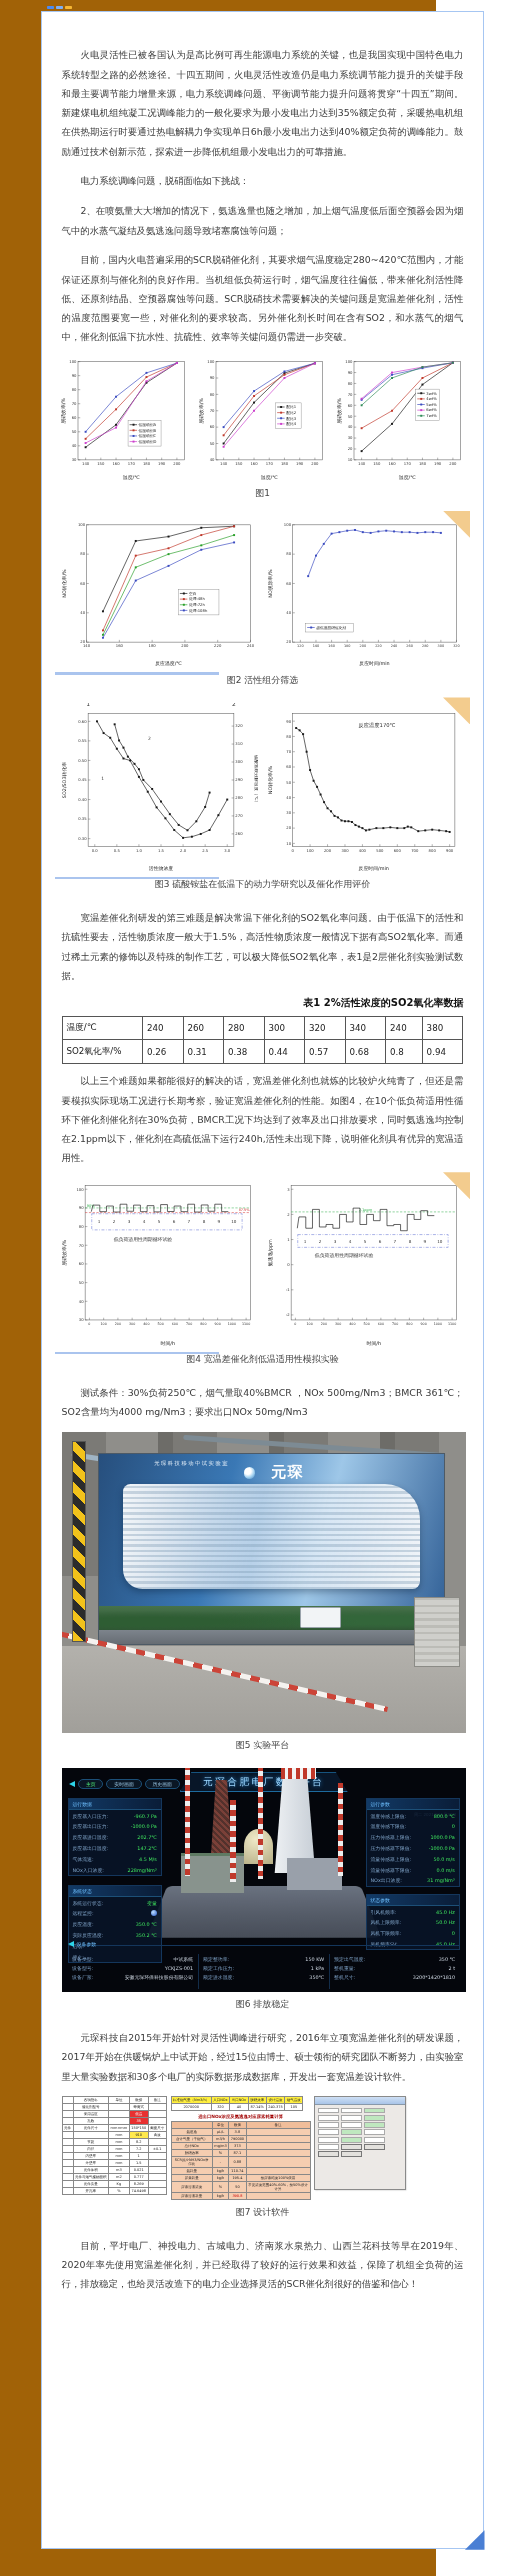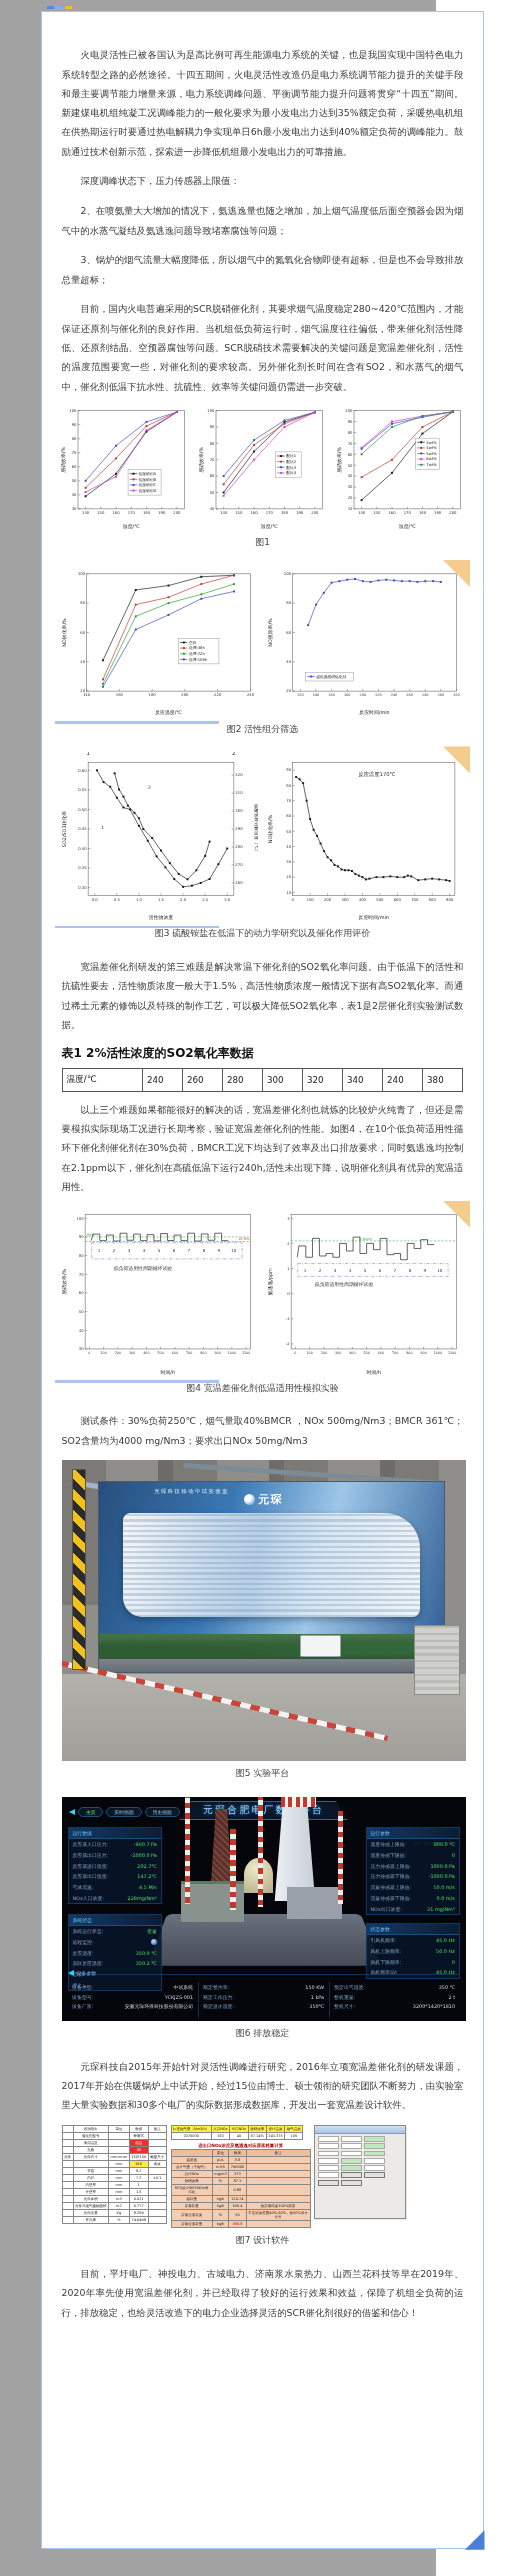--- a/index.html
+++ b/index.html
@@ -1,24 +1,24 @@
 <!DOCTYPE html>
 <html style="--border-col: #a6c6f2;font-size:12px"><head>
 <meta charset="utf-8">
 <style>
   html,body{margin:0;padding:0;background:#ffffff;}
   body{width:528px;font-family:"DejaVu Sans","Liberation Sans",sans-serif;}
-  .page{position:relative;width:436px;min-height:2576px;background:#a3a3a3;}
+  .page{position:relative;width:436px;min-height:2576px;background:#a16207;}
   .top-dashes{position:absolute;top:6px;left:47px;display:flex;gap:2.3px;}
   .top-dashes span{width:6.8px;height:3px;border-radius:0.8px;display:block;}
   .content-box{position:absolute;top:11.3px;left:41px;width:443px;min-height:2538px;box-sizing:border-box;
     background:#fff;border:1.5px solid var(--border-col,#a6c6f2);padding:33px 19.6px 22.6px 19.6px;}
   .para{font-size:9.4px;line-height:2.05;color:#3a3a3a;text-align:justify;text-indent:2em;margin:0 0 10.5px 0;}
   .caption{text-align:center;font-size:9px;color:#444;margin:6px 0 16.6px 0;}
-  .tbl-caption{text-align:left;font-size:12px;color:#111;font-weight:bold;margin:10.5px 0 6px 0;}
+  .tbl-caption{text-align:right;font-size:10px;color:#111;font-weight:bold;margin:10.5px 0 6px 0;}
   .fig-row{display:flex;justify-content:center;gap:9px;margin-top:10.5px;position:relative;}
   .chart-wrap{position:relative;}
   svg{display:block;background:#fff;}
   svg text{font-family:"DejaVu Sans","Liberation Sans",sans-serif;}
   .blue-underline{position:absolute;left:-6px;bottom:-6.8px;width:164px;height:2.3px;background:#aac4ee;}
   .corner-tri{position:absolute;top:-6px;right:-6px;width:27px;height:27px;background:#f3cc8e;
     clip-path:polygon(100% 0,100% 100%,0 0);}
   
   .t1{width:100%;border-collapse:collapse;font-size:8.7px;color:#222;margin:0 0 7.5px 0;}
   .t1 td{border:0.9px solid #555;padding:5.3px 3.8px;text-align:left;}
@@ -32,22 +32,22 @@
   .pipe.p2{left:30%;top:4%;width:65%;transform:rotate(4deg);background:#7d8b94;}
   .pipe.p3{left:10%;top:24%;width:85%;transform:rotate(7deg);background:#8c6f5a;height:6.8px;}
   .billboard{position:absolute;left:9%;right:5%;top:7%;height:63%;border:1.5px solid #4d5a66;
     background:linear-gradient(105deg,#274f7d,#3a78b5 35%,#9ec7e8 62%,#2d5c93);}
   .bb-small{position:absolute;left:16%;top:3%;color:#e8f2fb;font-size:5.3px;letter-spacing:1.5px;}
   .bb-build{position:absolute;left:7%;right:7%;top:16%;height:55%;border-radius:7.5px 35px 7.5px 19.6px;
     background:
       repeating-linear-gradient(0deg,rgba(120,150,175,.35) 0 2.3px,rgba(255,255,255,0) 2.3px 5.3px),
       linear-gradient(100deg,rgba(255,255,255,.95),rgba(205,223,240,.8) 45%,rgba(255,255,255,.92));
     box-shadow:0 3px 7.5px rgba(0,20,40,.35);}
-  .bb-logo{position:absolute;left:42%;top:5%;display:flex;align-items:center;gap:3px;color:#fff;
-    font-size:11px;font-weight:bold;letter-spacing:1.5px;}
+  .bb-logo{position:absolute;left:42%;top:5%;display:flex;align-items:center;gap:16px;color:#fff;
+    font-size:15px;font-weight:bold;letter-spacing:1.5px;}
   .bb-logo .ring{width:11.3px;height:11.3px;border-radius:50%;background:radial-gradient(circle at 35% 35%,#fff 30%,#9fd0f0 60%,#3a78b5);}
   .bb-green{position:absolute;left:0;right:0;bottom:6%;height:14%;
     background:radial-gradient(ellipse at 15% 60%,#2e5d33 18%,transparent 50%),
                radial-gradient(ellipse at 80% 55%,#33663a 20%,transparent 55%),
                linear-gradient(#46724a,#2c4f31);}
   .bb-road{position:absolute;left:0;right:0;bottom:0;height:7%;background:linear-gradient(#7d848c,#666c73);}
   .bb-truck{position:absolute;right:30%;bottom:8%;width:39px;height:19.6px;background:#f2f4f6;border:0.8px solid #9aa3ab;border-radius:1.5px;}
   .ground{position:absolute;left:0;right:0;bottom:0;height:29%;background:linear-gradient(#b3b1ac,#a19f9a);}
   .tape{position:absolute;left:-4%;bottom:20%;width:86%;height:4.5px;transform:rotate(13deg);
     background:repeating-linear-gradient(90deg,#f5f2ef 0 10.5px,#cc4438 10.5px 19.6px);}
@@ -129,23 +129,22 @@
 <div class="page">
   <div class="top-dashes">
     <span id="dash1" style="background: rgb(77, 139, 240);"></span>
     <span id="dash2" style="background: rgb(127, 176, 245);"></span>
     <span id="dash3" style="background: rgb(247, 183, 51);"></span>
   </div>
 
   <div class="content-box">
 
     <p class="para">火电灵活性已被各国认为是高比例可再生能源电力系统的关键，也是我国实现中国特色电力系统转型之路的必然途径。十四五期间，火电灵活性改造仍是电力系统调节能力提升的关键手段和最主要调节能力增量来源，电力系统调峰问题、平衡调节能力提升问题将贯穿“十四五”期间。新建煤电机组纯凝工况调峰能力的一般化要求为最小发电出力达到35%额定负荷，采暖热电机组在供热期运行时要通过热电解耦力争实现单日6h最小发电出力达到40%额定负荷的调峰能力。鼓励通过技术创新示范，探索进一步降低机组最小发电出力的可靠措施。</p>
-    <p class="para">深度调峰状态下，压力传感器上限值：</p>
+    <p class="para">电力系统调峰问题，脱硝面临如下挑战：</p>
     <p class="para">2、在喷氨量大大增加的情况下，氨逃逸量也随之增加，加上烟气温度低后面空预器会因为烟气中的水蒸气凝结及氨逃逸问题导致堵塞腐蚀等问题；</p>
-    <p class="para">3、锅炉的烟气流量大幅度降低，所以烟气中的氮氧化合物即使有超标，但是也不会导致排放总量超标；</p>
     <p class="para">目前，国内火电普遍采用的SCR脱硝催化剂，其要求烟气温度稳定280~420℃范围内，才能保证还原剂与催化剂的良好作用。当机组低负荷运行时，烟气温度往往偏低，带来催化剂活性降低、还原剂结晶、空预器腐蚀等问题。SCR脱硝技术需要解决的关键问题是宽温差催化剂，活性的温度范围要宽一些，对催化剂的要求较高。另外催化剂长时间在含有SO2，和水蒸气的烟气中，催化剂低温下抗水性、抗硫性、效率等关键问题仍需进一步突破。</p>
 
     <div class="fig-row">
       <div class="chart-wrap">
           <svg viewBox="0 0 172 165" width="129" height="124">
             <rect x="24" y="6" width="142" height="131" fill="none" stroke="#555" stroke-width="0.7"></rect>
             <line x1="34.14285714285714" y1="137" x2="34.14285714285714" y2="134" stroke="#555" stroke-width="0.6"></line>
             <text x="34.14285714285714" y="144" text-anchor="middle" font-size="5" fill="#333">140</text>
             <line x1="54.42857142857143" y1="137" x2="54.42857142857143" y2="134" stroke="#555" stroke-width="0.6"></line>
             <text x="54.42857142857143" y="144" text-anchor="middle" font-size="5" fill="#333">150</text>
@@ -685,20 +684,31 @@
             <td>温度/℃</td>
             <td>240</td>
             <td>260</td>
             <td>280</td>
             <td>300</td>
             <td>320</td>
             <td>340</td>
             <td>240</td>
             <td>380</td>
           </tr>
+          <tr>
+            <td>SO2氧化率/%</td>
+            <td>0.26</td>
+            <td>0.31</td>
+            <td>0.38</td>
+            <td>0.44</td>
+            <td>0.57</td>
+            <td>0.68</td>
+            <td>0.8</td>
+            <td>0.94</td>
+          </tr>
         </tbody>
     </table>
 
     <p class="para">以上三个难题如果都能很好的解决的话，宽温差催化剂也就炼的比较炉火纯青了，但还是需要模拟实际现场工况进行长期考察，验证宽温差催化剂的性能。如图4，在10个低负荷适用性循环下催化剂催化剂在30%负荷，BMCR工况下均达到了效率及出口排放要求，同时氨逃逸均控制在2.1ppm以下，催化剂在高硫低温下运行240h,活性未出现下降，说明催化剂具有优异的宽温适用性。</p>
 
     <div class="fig-row">
       <div class="chart-wrap">
         <svg viewBox="0 0 262 225" width="197" height="169">
             <rect x="32" y="10" width="220" height="179" fill="none" stroke="#555" stroke-width="0.7"></rect>
             <line x1="37.689655172413794" y1="189" x2="37.689655172413794" y2="186" stroke="#555" stroke-width="0.6"></line>

